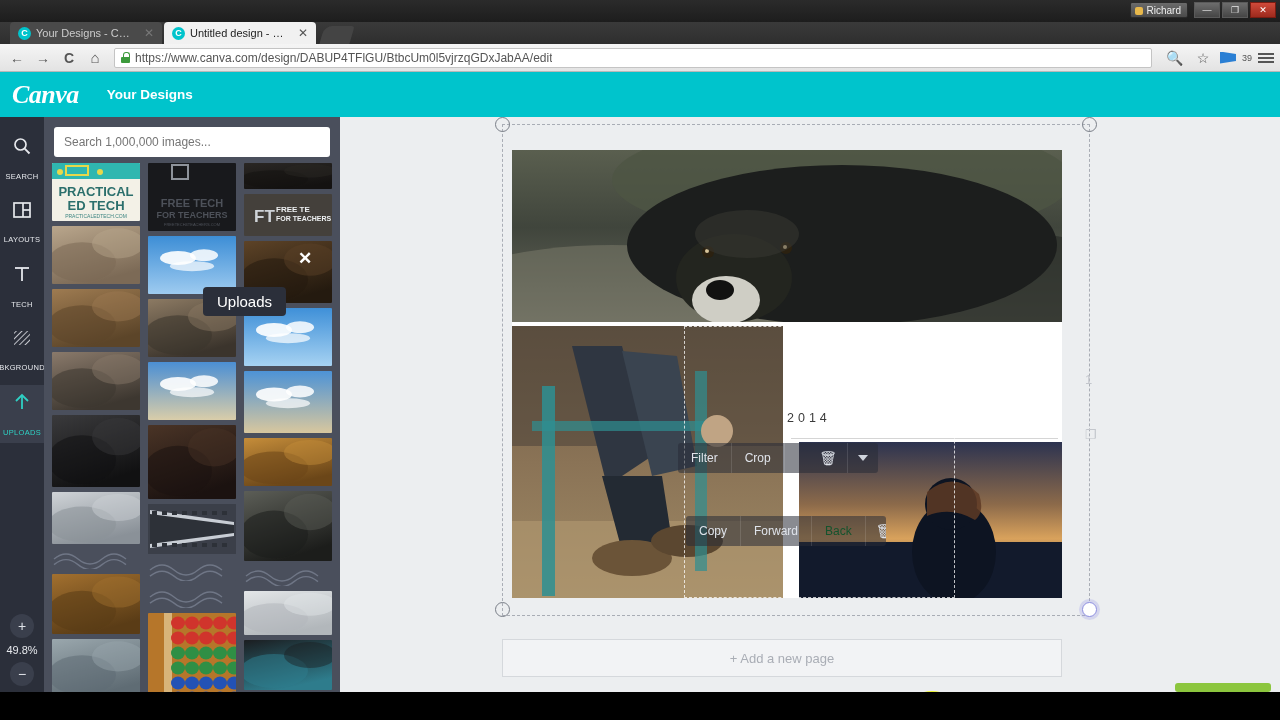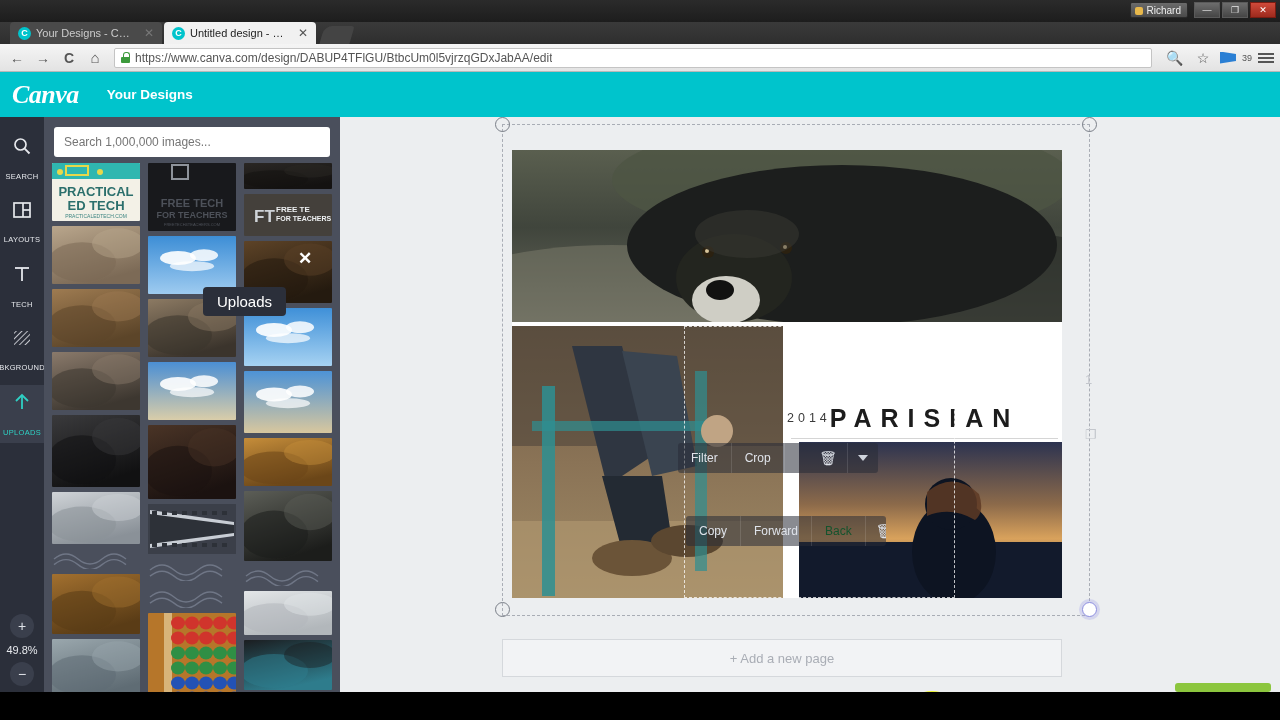--- a/index.html
+++ b/index.html
@@ -699,21 +699,20 @@
           <ellipse cx="175" cy="215" rx="36" ry="16" fill="#5b4730"></ellipse>
           <rect x="30" y="60" width="13" height="210" fill="#2e8f92" opacity=".85"></rect>
           <rect x="183" y="45" width="12" height="200" fill="#2e8f92" opacity=".7"></rect>
           <rect x="20" y="95" width="190" height="10" fill="#2e8f92" opacity=".7"></rect>
           <circle cx="205" cy="105" r="16" fill="#c0a484"></circle>
         </svg>
       </div>
 
       <div class="ph ph-text">
         <div class="txt-year">2014</div>
-        <div class="txt-main">PARISIAN</div>
         <div class="txt-sub">FRENCH COLLECTION</div>
       </div>
       <div style="position:absolute;left:279px;top:288px;width:267px;height:1px;background:#d5d5d5;"></div>
 
       <div class="ph ph-silh">
         <svg width="263" height="156" viewBox="0 0 263 156" preserveAspectRatio="none">
           <defs>
             <linearGradient id="gsun" x1="0" y1="0" x2="0" y2="1">
               <stop offset="0" stop-color="#2c3350"></stop>
                 <stop offset="0.4" stop-color="#8c6a4a"></stop>

